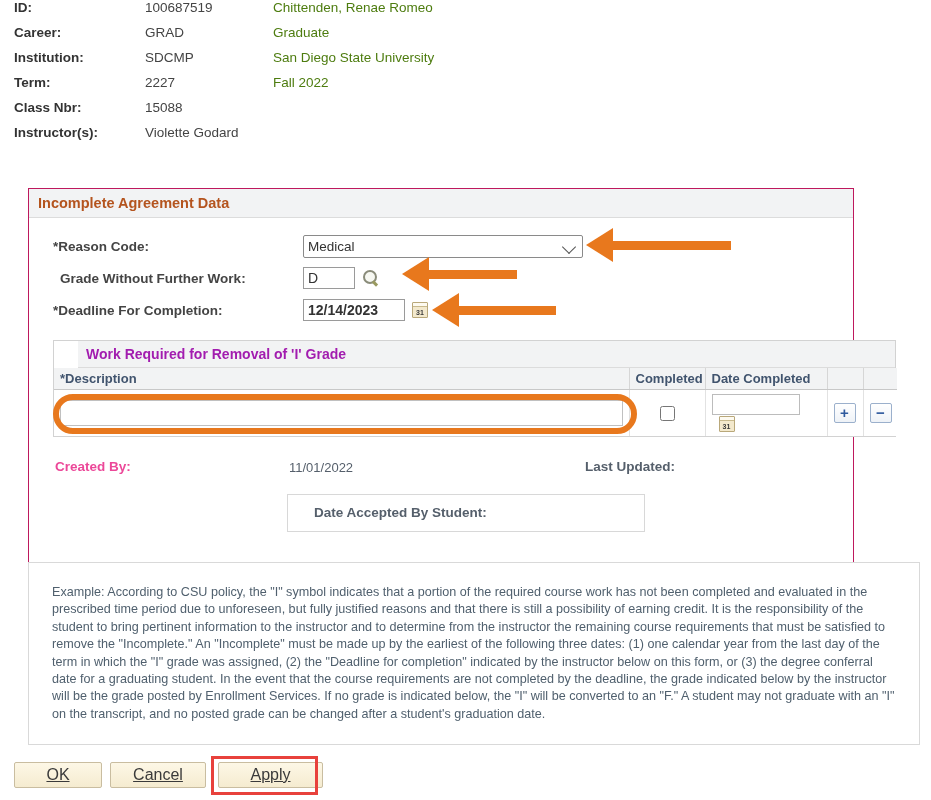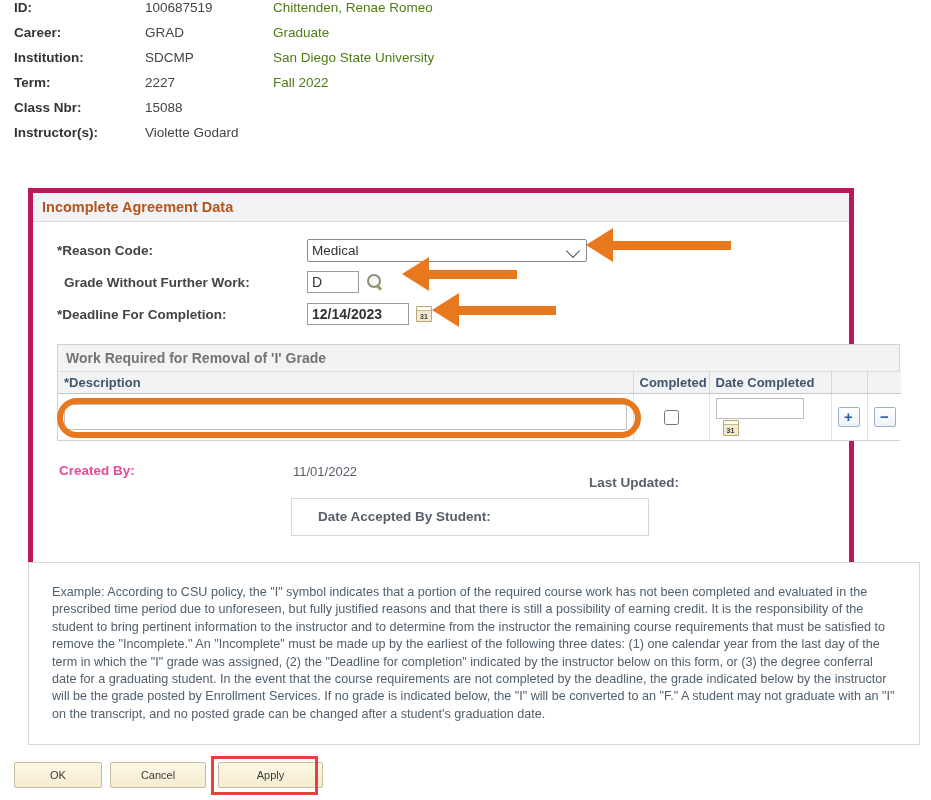--- a/index.html
+++ b/index.html
@@ -46,21 +46,21 @@
     font-size: 13.5px;
   }
 
   
   #agreement-panel {
     position: absolute;
     left: 28px;
     top: 188px;
     width: 826px;
     background: #ffffff;
-    border: 5px solid #be185d;
+    border: 1px solid #be185d;
     box-sizing: border-box;
   }
   .panel-header {
     background: #f2f3f4;
     border-bottom: 1px solid #dcdcdc;
     height: 28px;
     line-height: 28px;
     padding-left: 9px;
     font-weight: bold;
     font-size: 14.5px;
@@ -199,21 +199,22 @@
     box-sizing: border-box;
   }
   .grid-header {
     background: #f2f3f4;
     border-bottom: 1px solid #dcdcdc;
     height: 26px;
     line-height: 26px;
     padding-left: 8px;
     font-weight: bold;
     font-size: 14px;
-    color: #737373;
+    color: #a21caf;
+    margin-left: 24px;
   }
   table.work-table {
     border-collapse: collapse;
     width: 100%;
     table-layout: fixed;
   }
   table.work-table th {
     background: #f2f3f4;
     border-bottom: 1px solid #c8c8c8;
     border-right: 1px solid #d6d6d6;
@@ -307,21 +308,21 @@
     color: #ec4899;
   }
   .created-value {
     position: absolute;
     left: 248px; top: 1px;
     font-size: 13px;
     color: #555f6b;
   }
   .updated-label {
     position: absolute;
-    left: 544px; top: 12px;
+    left: 544px; top: 0;
     font-weight: bold;
     font-size: 13.5px;
     color: #555f6b;
   }
   #accepted-box {
     position: absolute;
     left: 246px; top: 35px;
     width: 358px; height: 38px;
     border: 1px solid #d8d8d8;
     background: #ffffff;
@@ -363,26 +364,27 @@
     height: 38px;
   }
   .pt-button {
     position: absolute;
     top: 0;
     height: 26px;
     background: linear-gradient(#fdf7e6, #f5ebd0);
     border: 1px solid #c9bda0;
     border-radius: 2px;
     font-family: "Liberation Sans", sans-serif;
-    font-size: 11px;
+    font-size: 16px;
     color: #3a3a3a;
     text-align: center;
     line-height: 24px;
     cursor: pointer;
     box-sizing: border-box;
+    text-decoration: underline;
   }
   #btn-ok    { left: 14px;  width: 88px; }
   #btn-cancel{ left: 110px; width: 96px; }
   #btn-apply { left: 218px; width: 105px; }
   #apply-highlight {
     position: absolute;
     left: 211px; top: -6px;
     width: 107px; height: 39px;
     border: 3px solid #e8413c;
     box-sizing: border-box;

